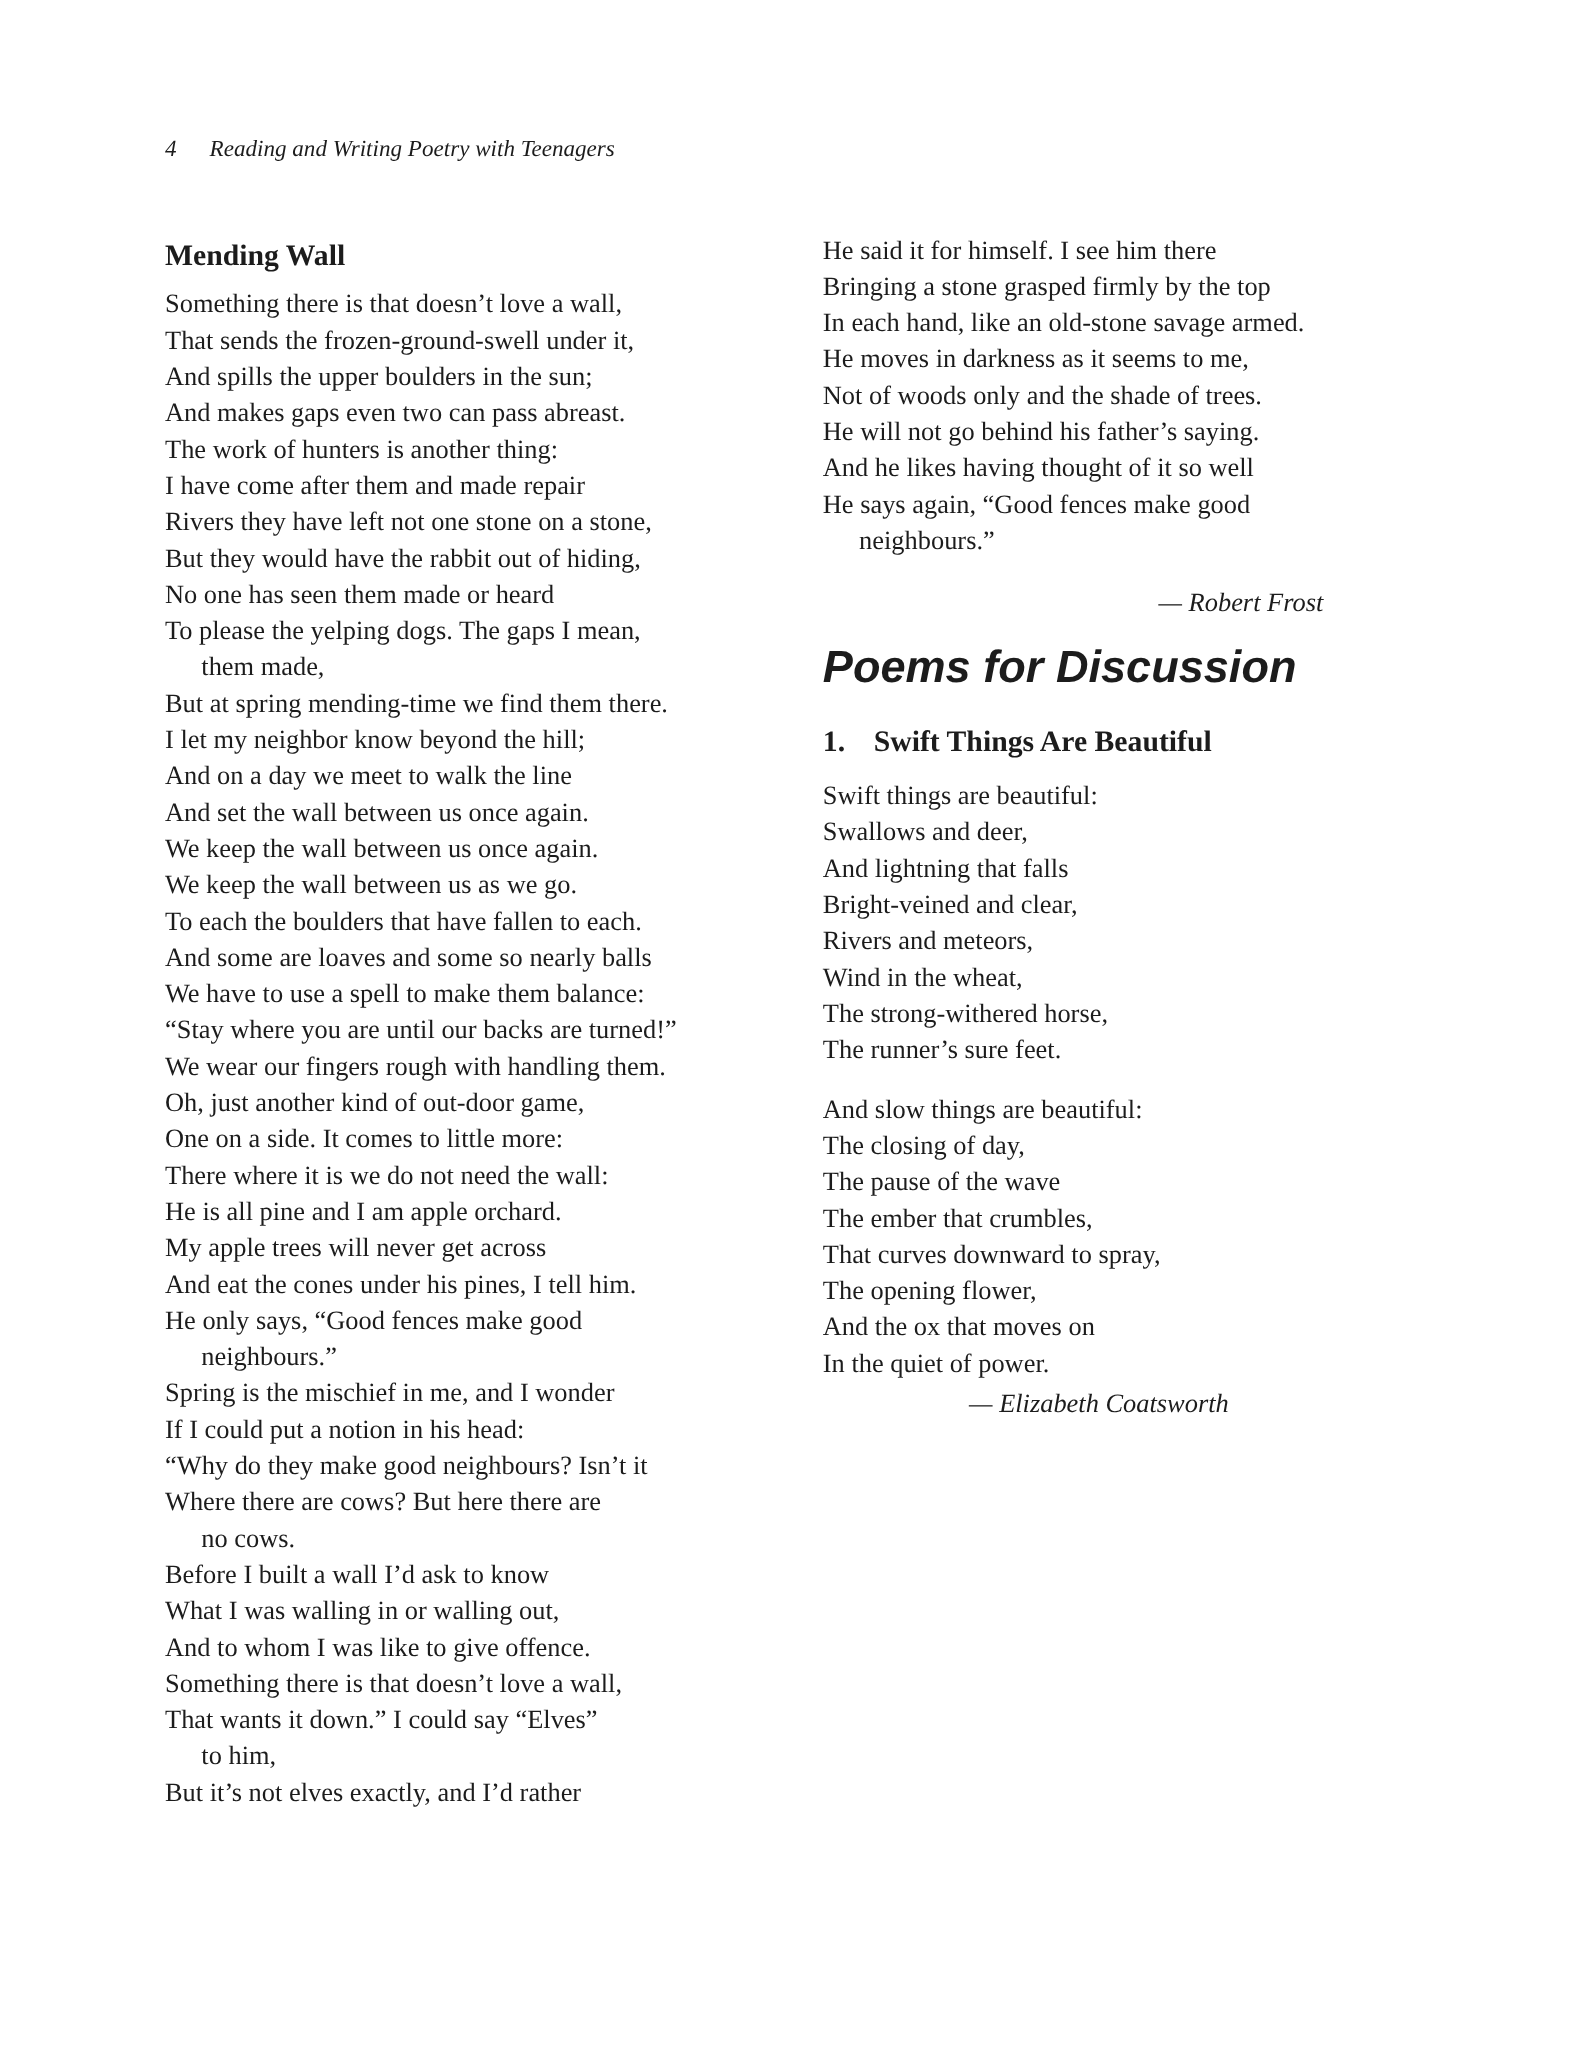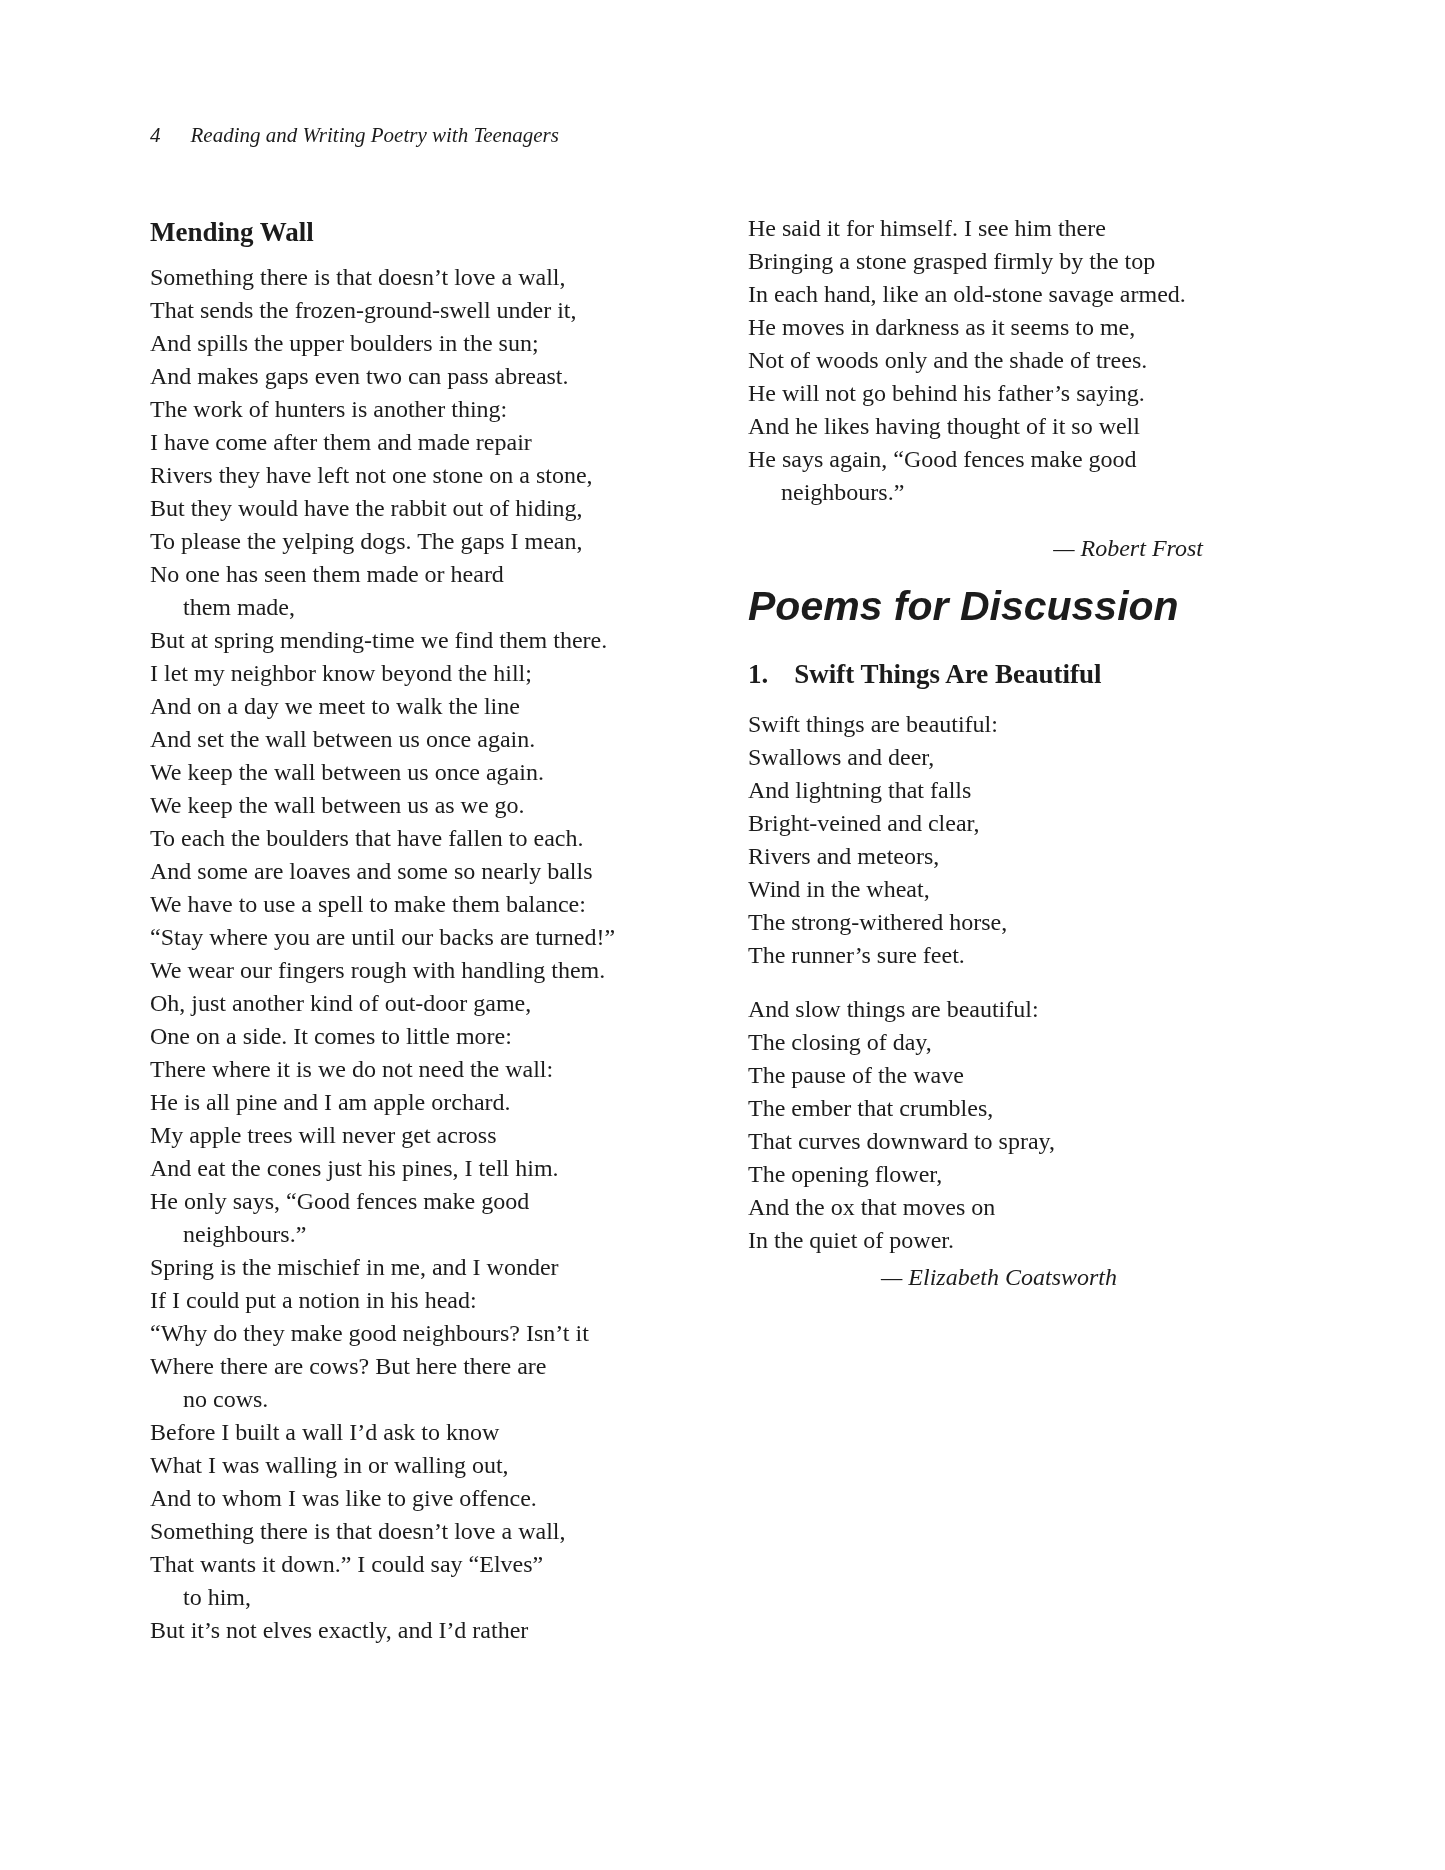--- a/index.html
+++ b/index.html
@@ -70,40 +70,40 @@
     <h2 class="poem-title">Mending Wall</h2>
     <div>
         <div class="poem-line">Something there is that doesn’t love a wall,</div>
         <div class="poem-line">That sends the frozen-ground-swell under it,</div>
         <div class="poem-line">And spills the upper boulders in the sun;</div>
         <div class="poem-line">And makes gaps even two can pass abreast.</div>
         <div class="poem-line">The work of hunters is another thing:</div>
         <div class="poem-line">I have come after them and made repair</div>
         <div class="poem-line">Rivers they have left not one stone on a stone,</div>
         <div class="poem-line">But they would have the rabbit out of hiding,</div>
+        <div class="poem-line">No one has seen them made or heard</div>
         <div class="poem-line">To please the yelping dogs. The gaps I mean,</div>
-        <div class="poem-line">No one has seen them made or heard</div>
         <div class="poem-line indent">them made,</div>
         <div class="poem-line">But at spring mending-time we find them there.</div>
         <div class="poem-line">I let my neighbor know beyond the hill;</div>
         <div class="poem-line">And on a day we meet to walk the line</div>
         <div class="poem-line">And set the wall between us once again.</div>
         <div class="poem-line">We keep the wall between us once again.</div>
         <div class="poem-line">We keep the wall between us as we go.</div>
         <div class="poem-line">To each the boulders that have fallen to each.</div>
         <div class="poem-line">And some are loaves and some so nearly balls</div>
         <div class="poem-line">We have to use a spell to make them balance:</div>
         <div class="poem-line">“Stay where you are until our backs are turned!”</div>
         <div class="poem-line">We wear our fingers rough with handling them.</div>
         <div class="poem-line">Oh, just another kind of out-door game,</div>
         <div class="poem-line">One on a side. It comes to little more:</div>
         <div class="poem-line">There where it is we do not need the wall:</div>
         <div class="poem-line">He is all pine and I am apple orchard.</div>
         <div class="poem-line">My apple trees will never get across</div>
-        <div class="poem-line">And eat the cones just his pines, I tell him.</div>
+        <div class="poem-line">And eat the cones under his pines, I tell him.</div>
         <div class="poem-line">He only says, “Good fences make good</div>
         <div class="poem-line indent">neighbours.”</div>
         <div class="poem-line">Spring is the mischief in me, and I wonder</div>
         <div class="poem-line">If I could put a notion in his head:</div>
         <div class="poem-line"><span>“</span><span class="em">Why</span><span> do they make good neighbours? Isn’t it</span></div>
         <div class="poem-line">Where there are cows? But here there are</div>
         <div class="poem-line indent">no cows.</div>
         <div class="poem-line">Before I built a wall I’d ask to know</div>
         <div class="poem-line">What I was walling in or walling out,</div>
         <div class="poem-line">And to whom I was like to give offence.</div>

